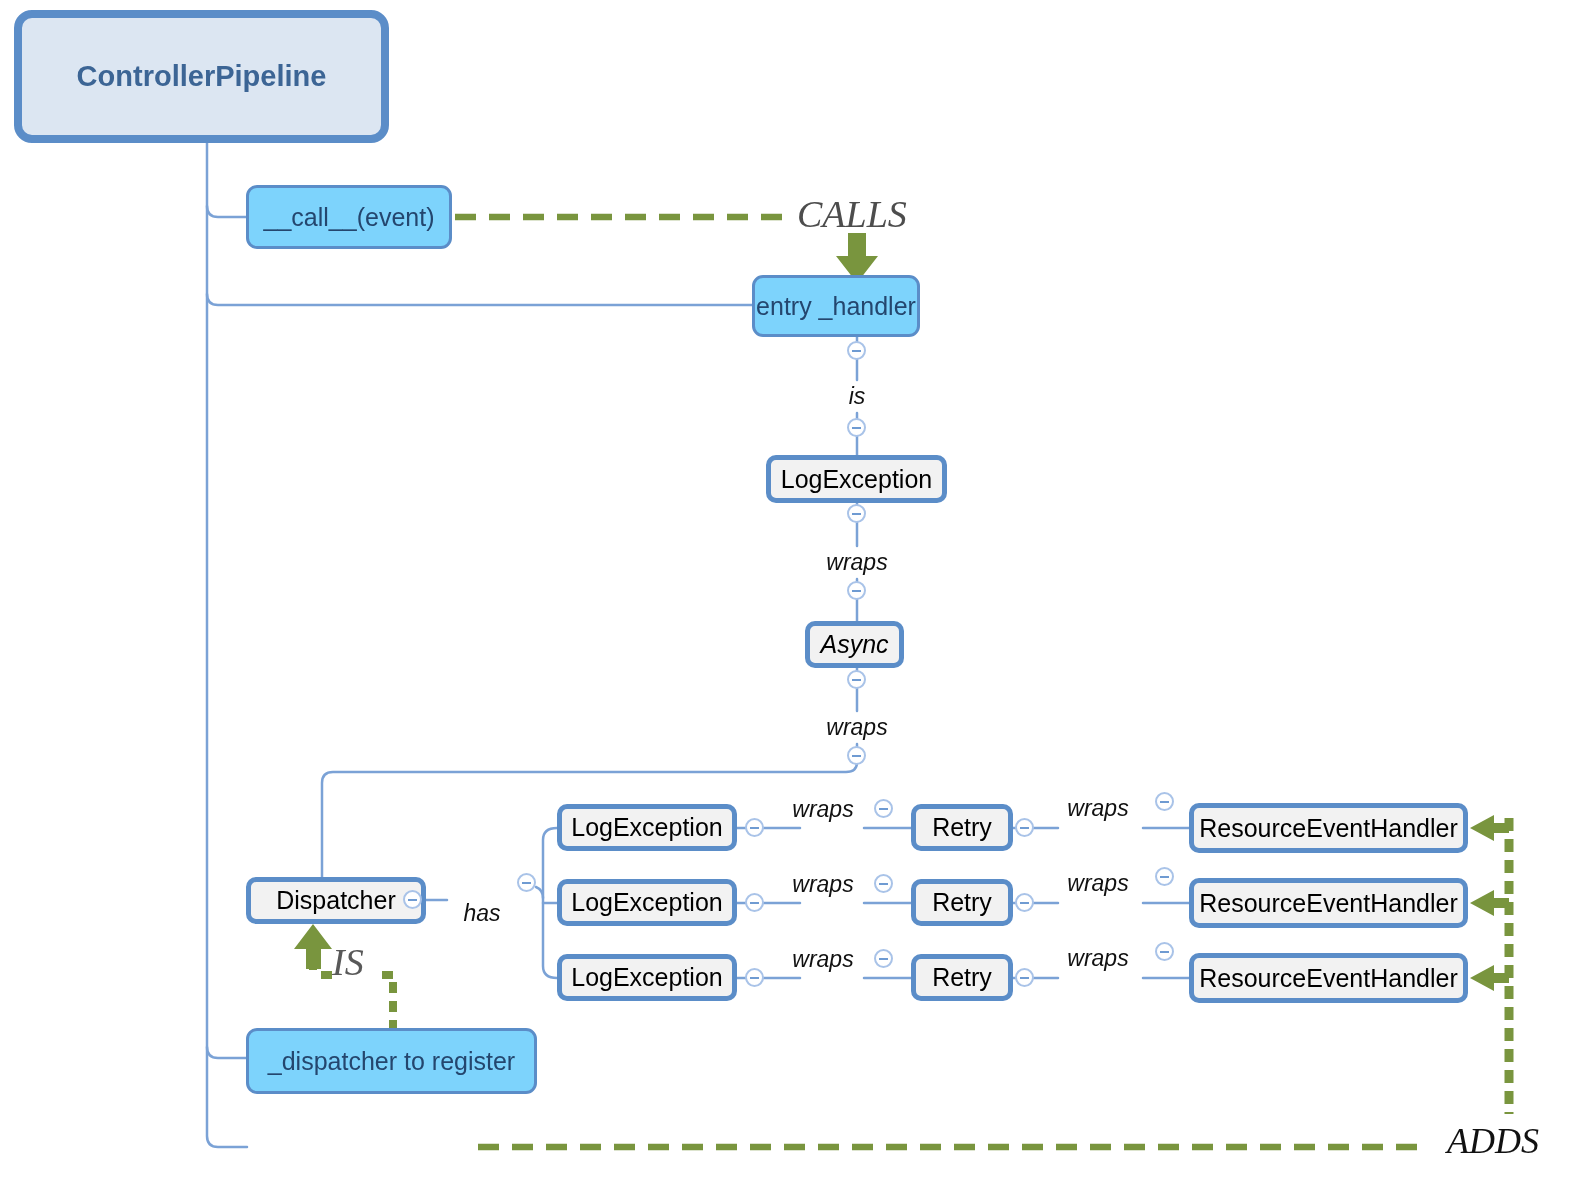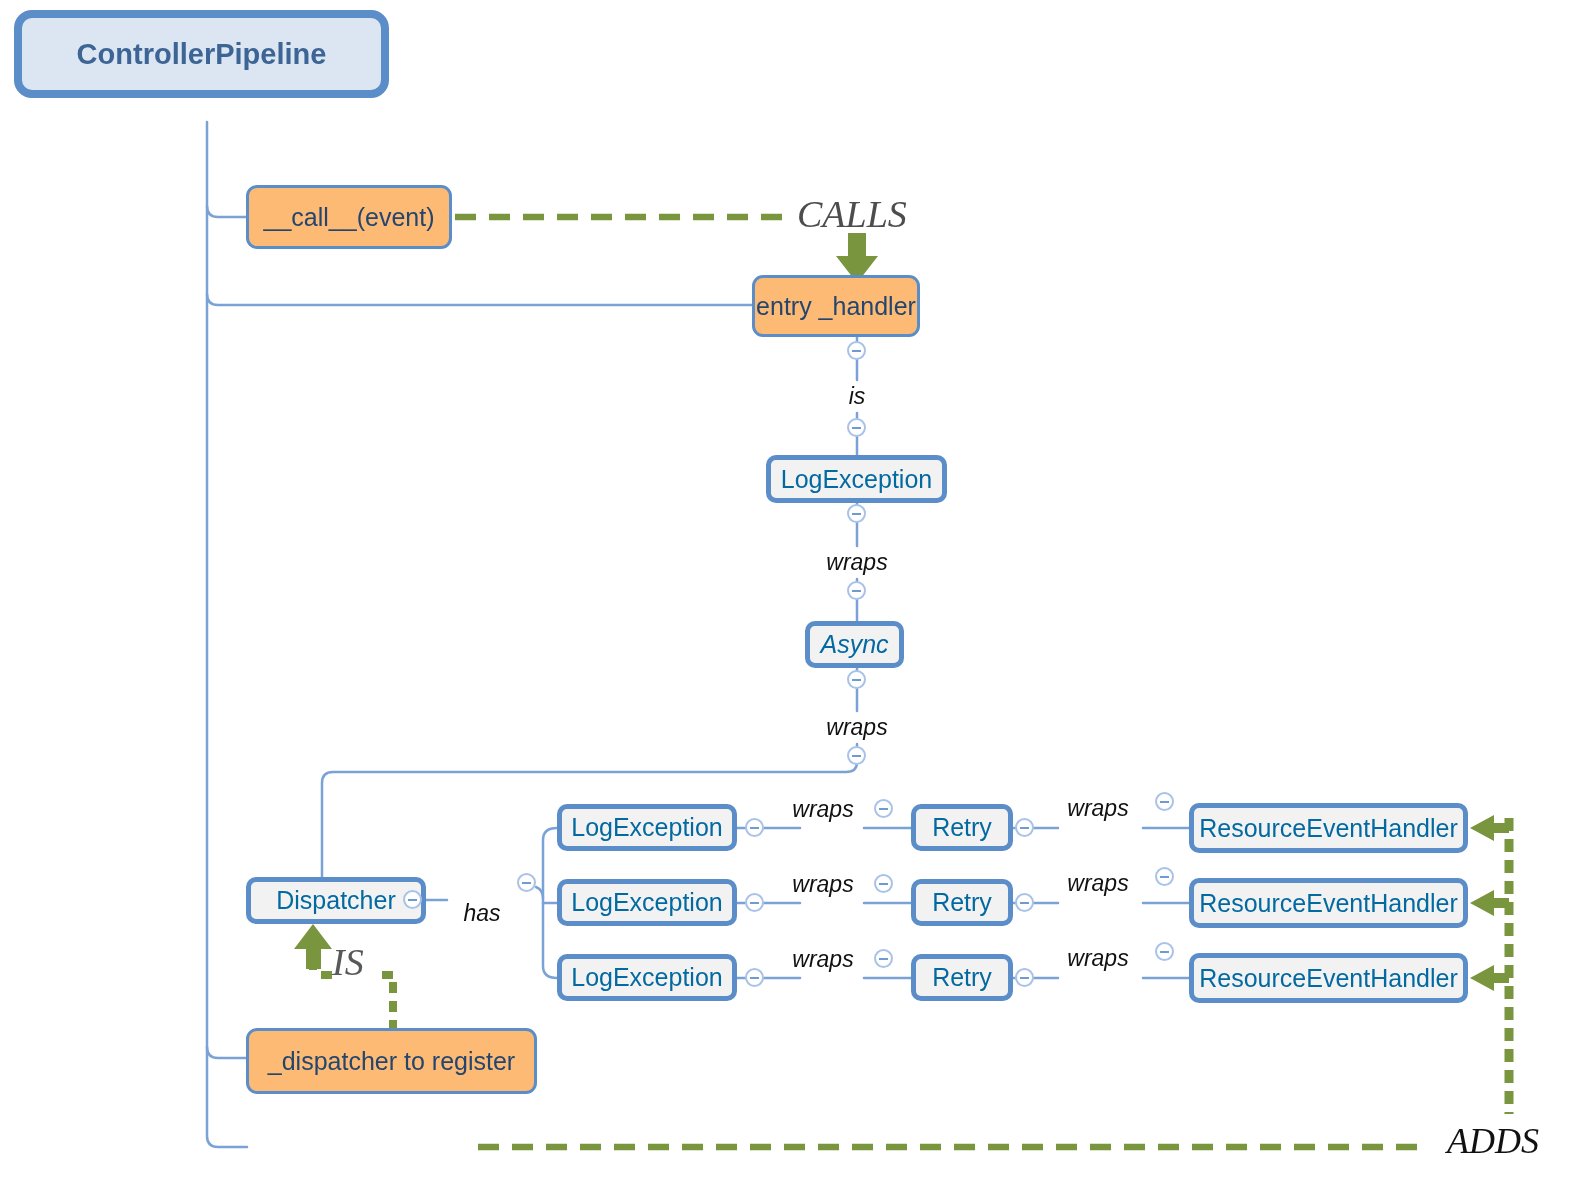--- a/index.html
+++ b/index.html
@@ -10,26 +10,26 @@
   .canvas svg { position:absolute; left:0; top:0; pointer-events:none; }
   .box {
     position:absolute; display:flex; align-items:center; justify-content:center;
     box-sizing:border-box; text-align:center; white-space:nowrap; cursor:default;
   }
   .root-box {
     background:#dce6f2; border:8px solid #5b8dc8; border-radius:18px;
     color:#3c6595; font-size:29px; font-weight:bold;
   }
   .blue-box {
-    background:#fdba74; border:3px solid #5b8dc8; border-radius:11px;
+    background:#7dd3fc; border:3px solid #5b8dc8; border-radius:11px;
     color:#24466e; font-size:25px;
   }
   .gray-box {
     background:#f2f2f2; border:5px solid #5b8dc8; border-radius:10px;
-    color:#0369a1; font-size:25px;
+    color:#000000; font-size:25px;
   }
   .edge-label {
     position:absolute; font-style:italic; font-size:23px; color:#111;
     text-align:center;
   }
   .rel-label {
     position:absolute; font-family:"Liberation Serif", serif; font-style:italic;
     color:#4d4d4d; white-space:nowrap;
   }
   .collapse {
@@ -74,21 +74,21 @@
     </g>
     <g fill="#79953e" stroke="none">
       <path d="M848 233 H866 V256 H878 L857 283 L836 256 H848 Z"></path>
       <path d="M313 924 L332 949 H321 V969 H306 V949 H294 Z"></path>
       <path d="M1470 828 L1494 815 V823 H1509 V833 H1494 V841 Z"></path>
       <path d="M1470 903 L1494 890 V898 H1509 V908 H1494 V916 Z"></path>
       <path d="M1470 978 L1494 965 V973 H1509 V983 H1494 V991 Z"></path>
     </g>
   </svg>
 
-  <div class="box root-box" style="left:14px; top:10px; width:375px; height:88px;">ControllerPipeline</div>
+  <div class="box root-box" style="left:14px; top:10px; width:375px; height:133px;">ControllerPipeline</div>
 
   <div class="box blue-box" style="left:246px; top:185px; width:206px; height:64px;">__call__(event)</div>
 
   <div class="box blue-box" style="left:752px; top:275px; width:168px; height:62px;">entry _handler</div>
 
   <div class="box gray-box" style="left:766px; top:455px; width:181px; height:48px;">LogException</div>
 
   <div class="box gray-box" style="left:805px; top:621px; width:99px; height:47px;font-style:italic;">Async</div>
 
   <div class="box gray-box" style="left:246px; top:877px; width:180px; height:47px;">Dispatcher</div>

